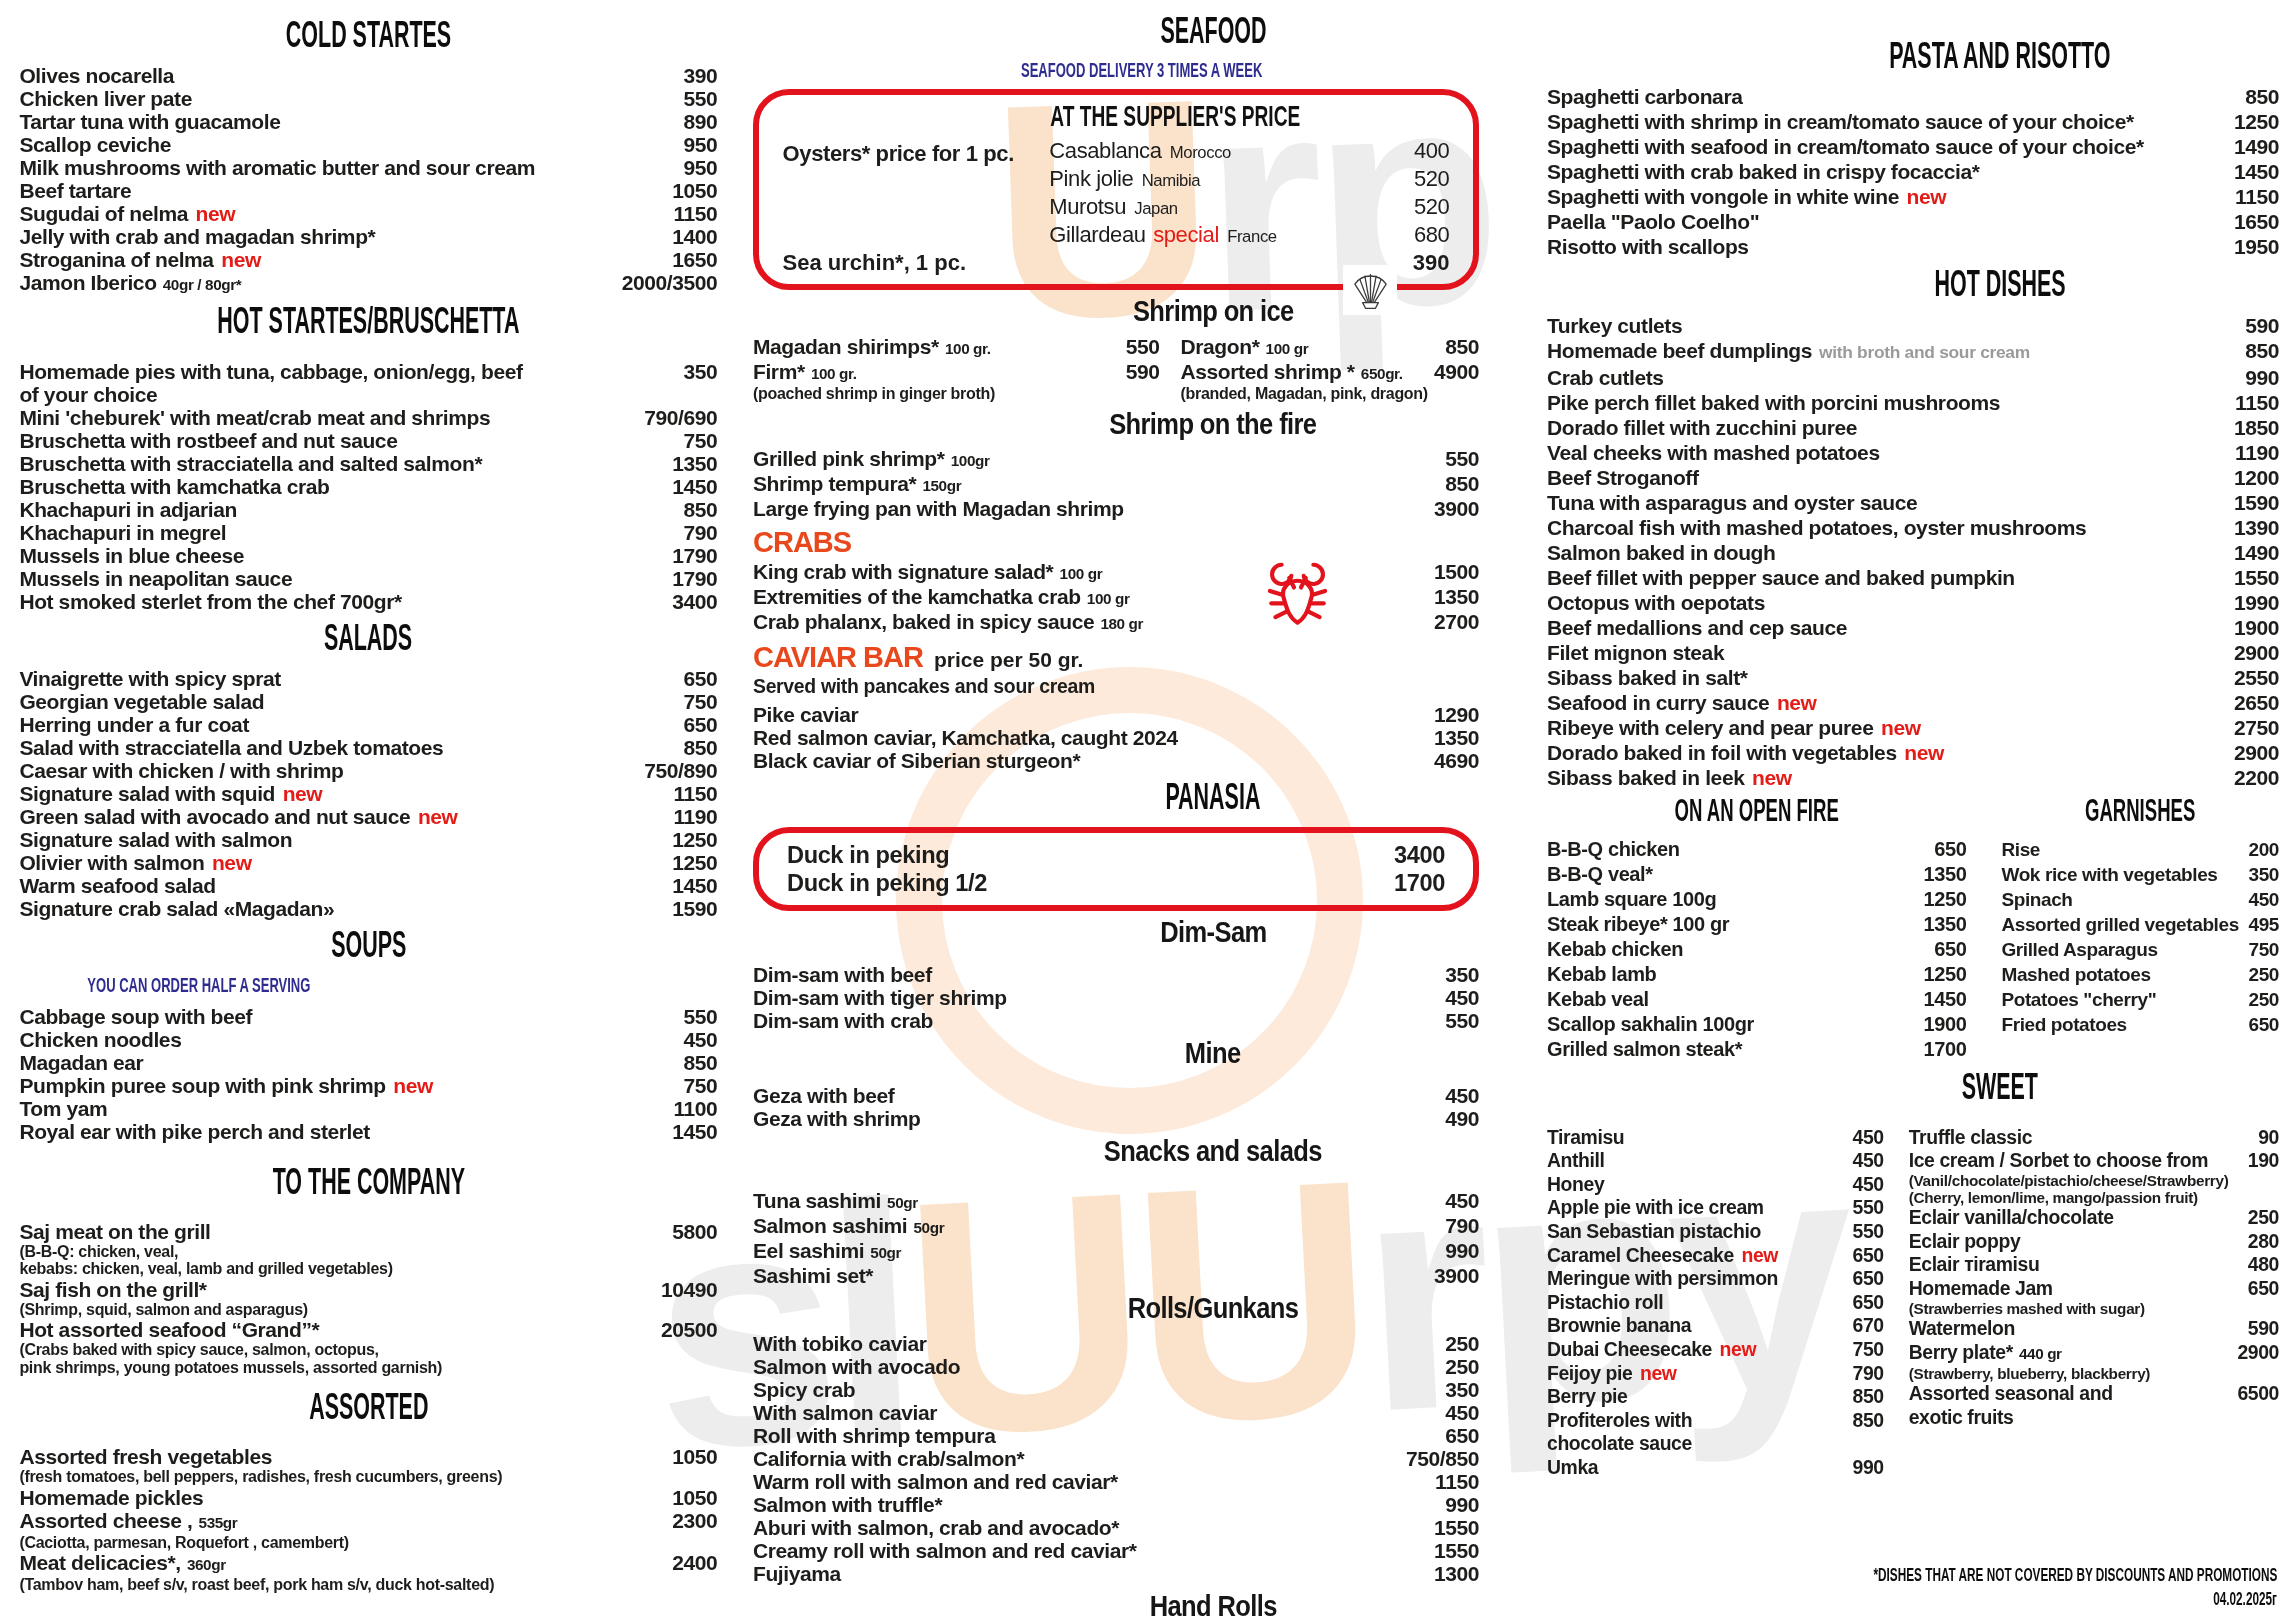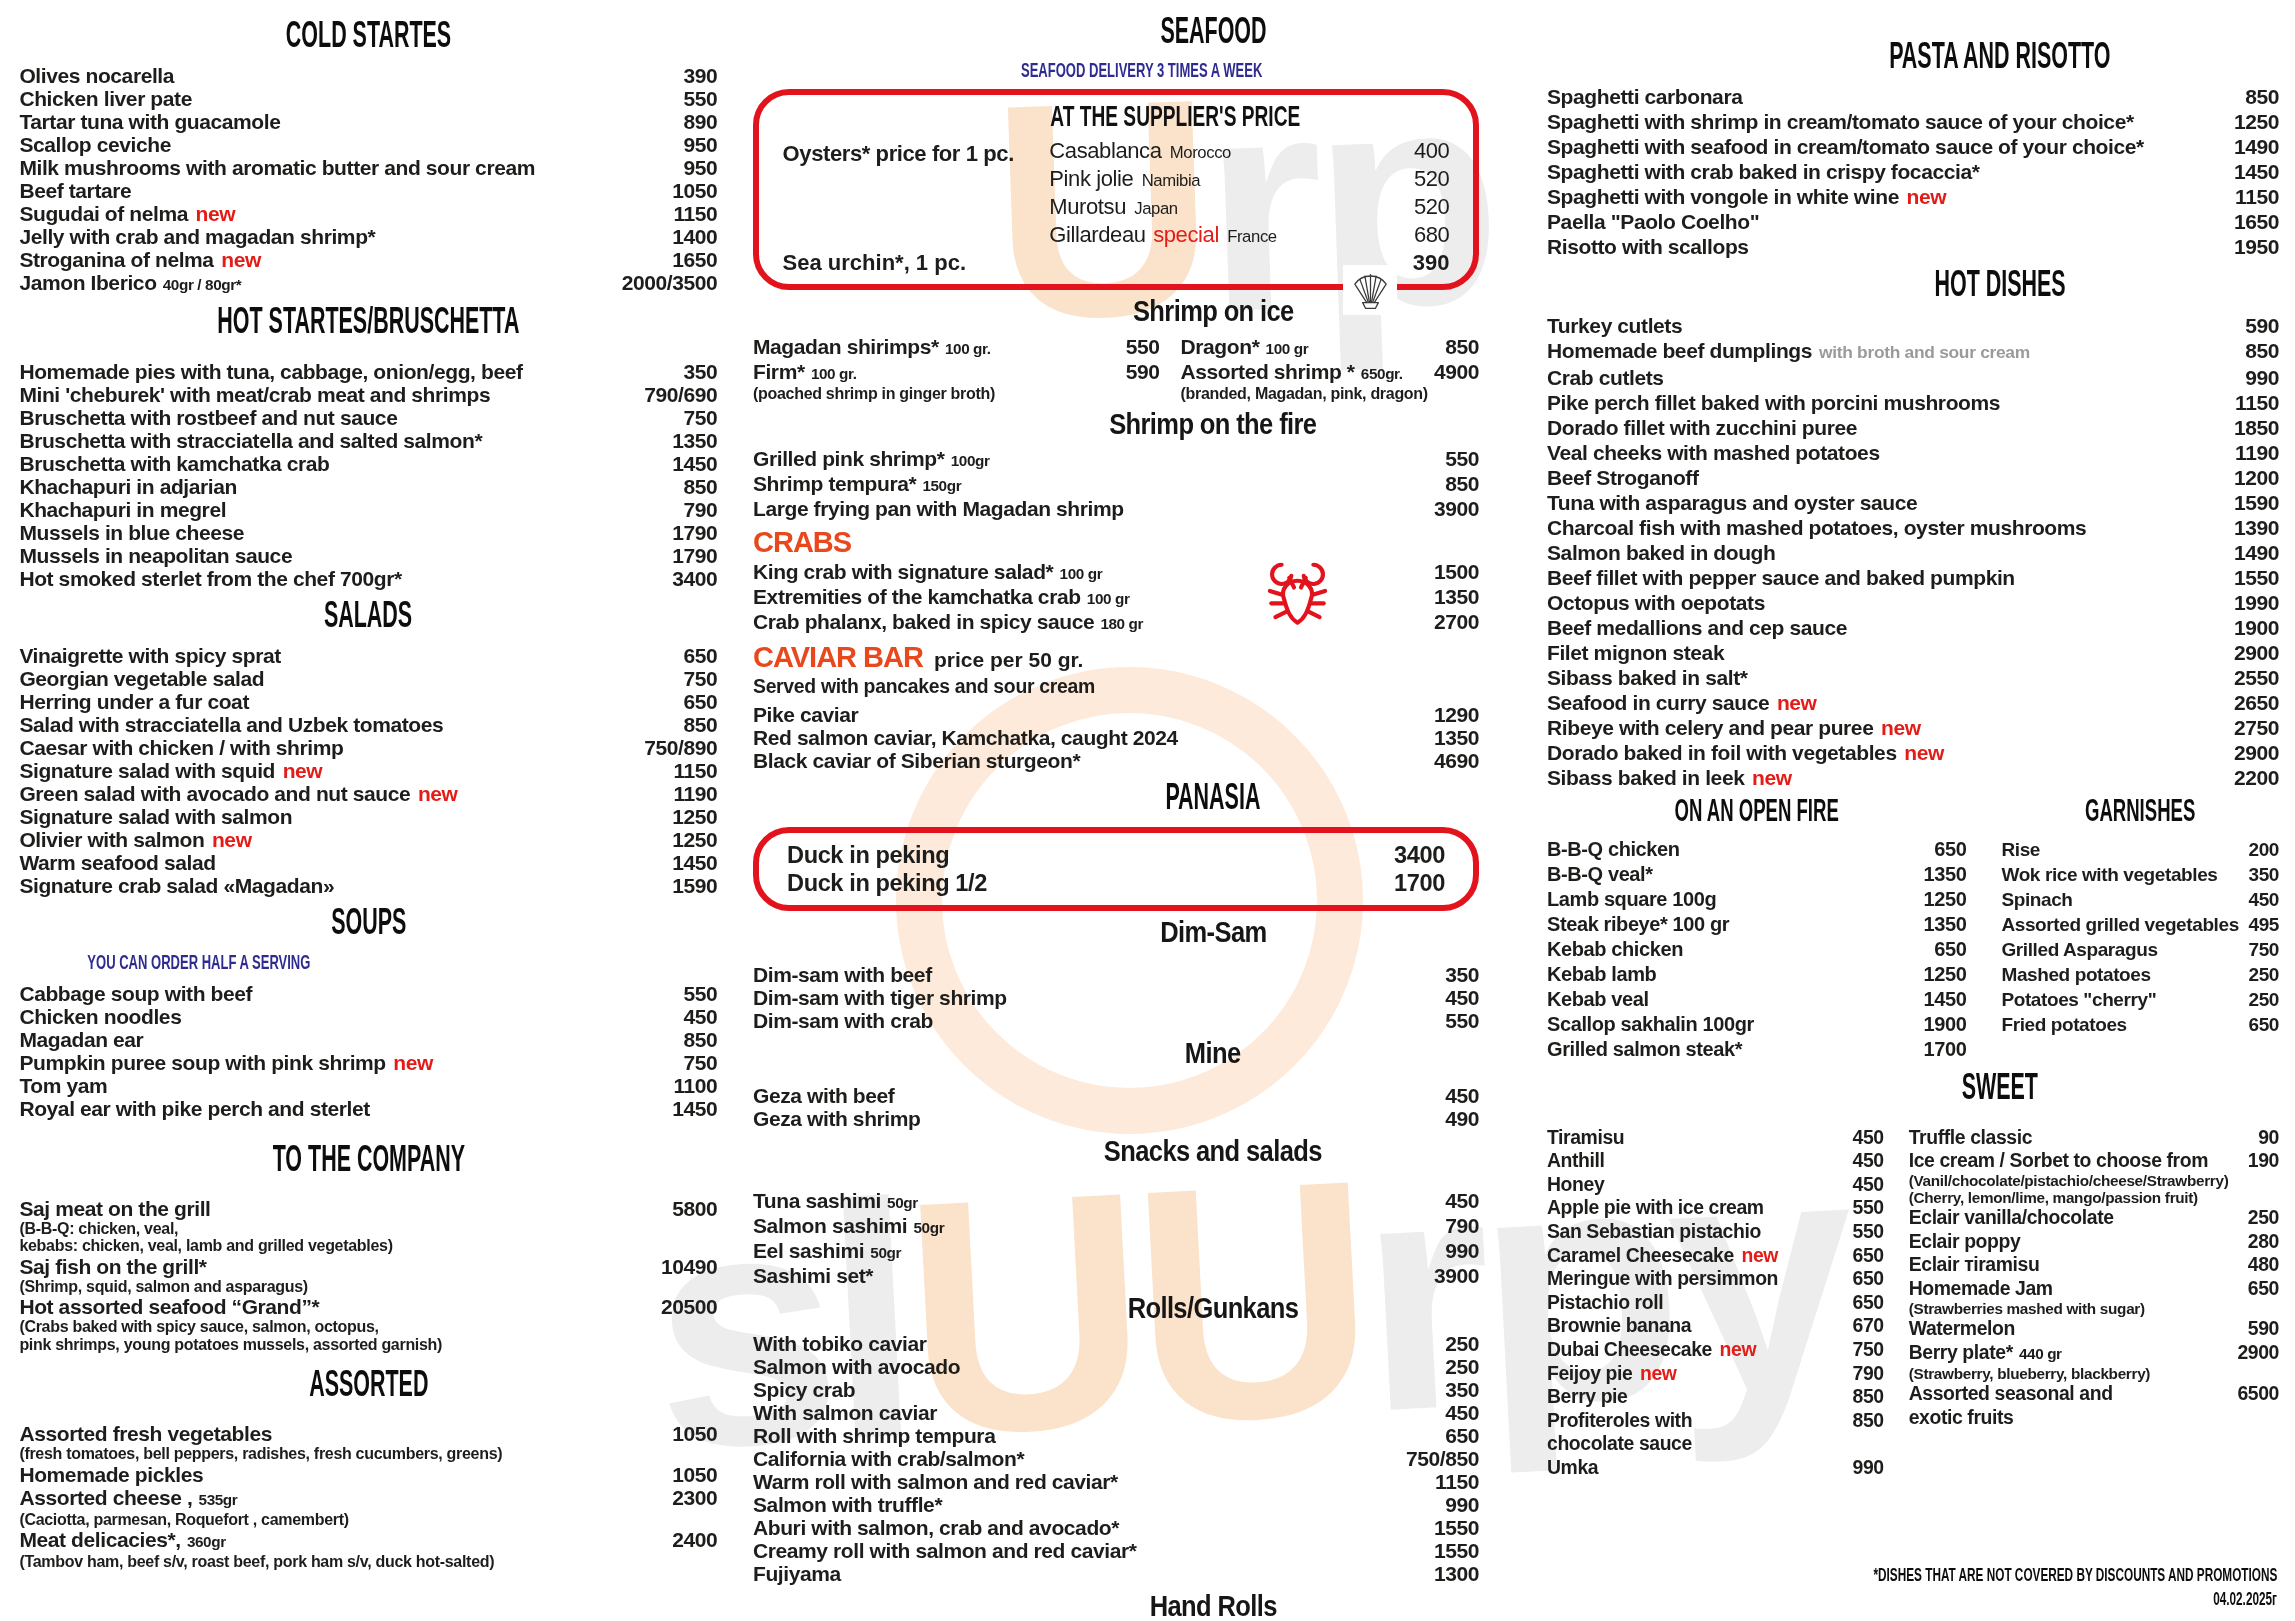--- a/index.html
+++ b/index.html
@@ -132,20 +132,23 @@
       </div>
     </div>
     <div class="bighdr"><span>HOT STARTES/BRUSCHETTA</span></div>
     <div class="gap" style="height: 11px;"></div>
     <div class="items">
       <div class="row">
         <span class="name">Homemade pies with tuna, cabbage, onion/egg, beef</span>
         <span class="price">350</span>
       </div>
       <div class="row">
+        <span class="name">of your choice</span>
+      </div>
+      <div class="row">
         <span class="name">Mini 'cheburek' with meat/crab meat and shrimps</span>
         <span class="price">790/690</span>
       </div>
       <div class="row">
         <span class="name">Bruschetta with rostbeef and nut sauce</span>
         <span class="price">750</span>
       </div>
       <div class="row">
         <span class="name">Bruschetta with stracciatella and salted salmon*</span>
         <span class="price">1350</span>

